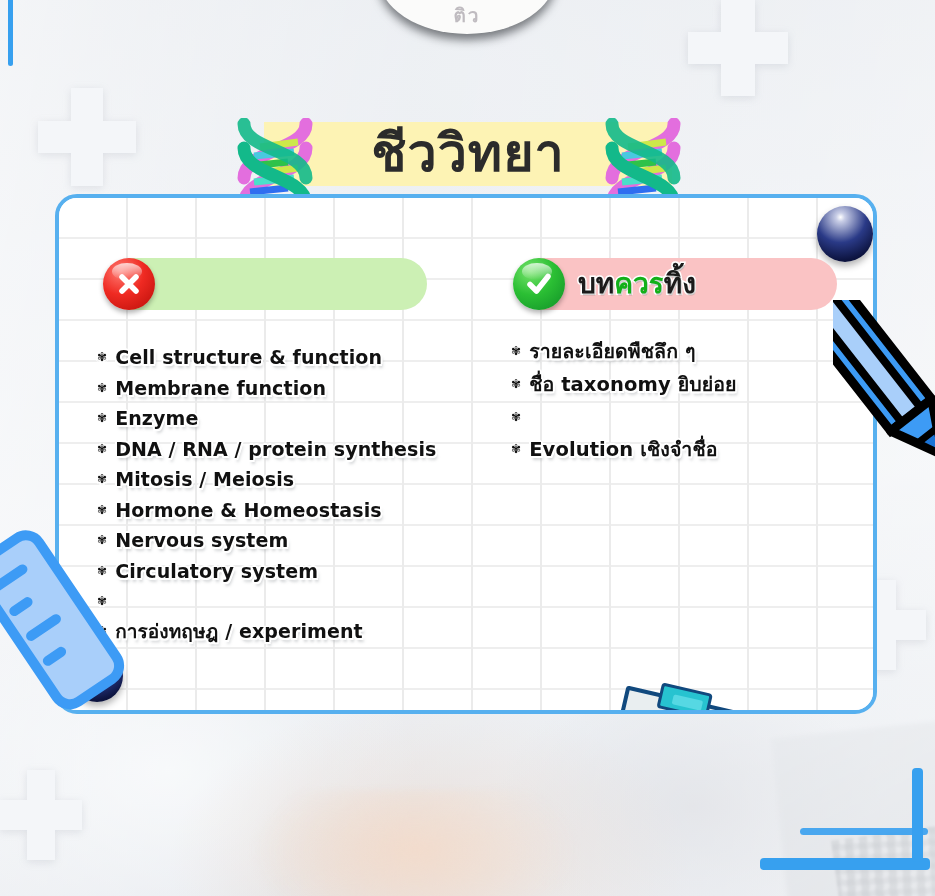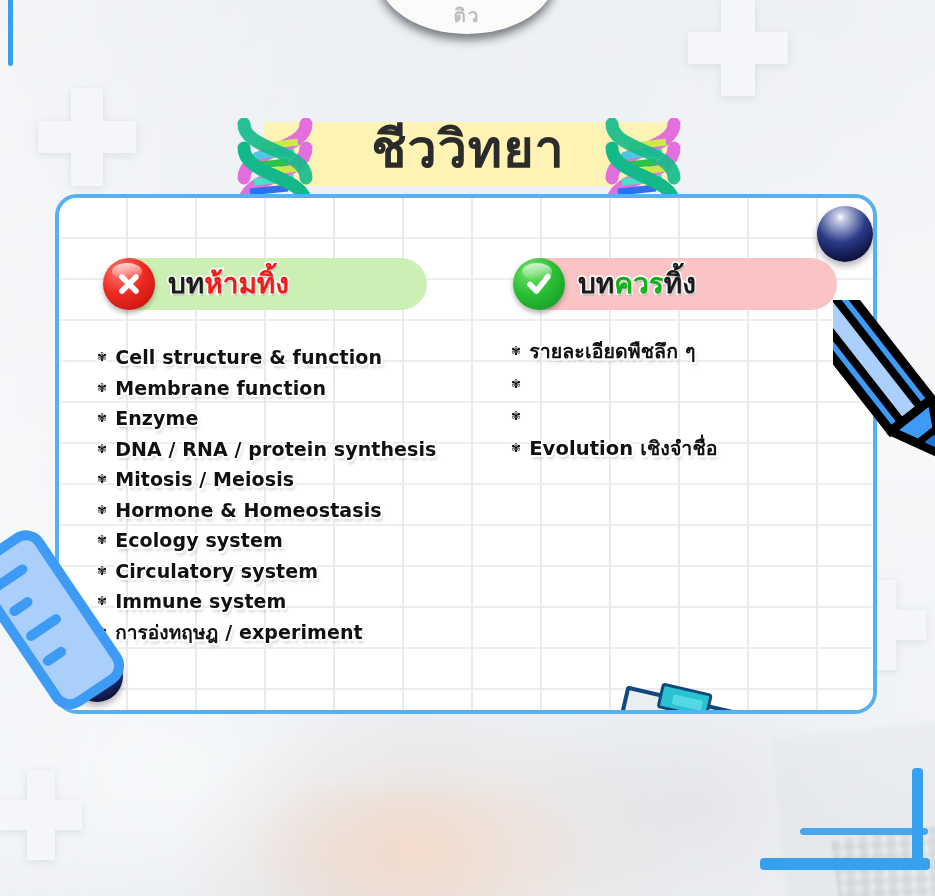--- a/index.html
+++ b/index.html
@@ -67,21 +67,21 @@
   }
 
   
   .title-banner{
     position:absolute; left:264px; top:122px; width:408px; height:64px;
     background:#fdf3b4;
   }
   .title-text{
     position:absolute; left:264px; top:118px; width:408px; height:72px;
     display:flex; align-items:center; justify-content:center;
-    font-family:Liberation Mono, monospace;
+    font-family:Liberation Serif, serif;
     font-size:52px; font-weight:700; color:#2b2b2b;
     letter-spacing:1px; line-height:1;
   }
 
   
   .dna{ position:absolute; }
 
   
   .card{
     position:absolute; left:55px; top:194px; width:822px; height:520px;
@@ -260,23 +260,20 @@
 
   </div>
 
   <div class="hdr left">
     <div class="icon x">
       <div class="gloss"></div>
       <svg width="30" height="30" viewBox="0 0 30 30">
         <path d="M8 8 L22 22 M22 8 L8 22" stroke="#fff" stroke-width="5.5" stroke-linecap="round"></path>
       </svg>
     </div>
-    <div class="htxt">
-      <span>บท</span><span class="hl-red">ห้ามทิ้ง</span>
-    </div>
   </div>
 
   <div class="hdr right">
     <div class="icon check">
       <div class="gloss"></div>
       <svg width="32" height="32" viewBox="0 0 32 32">
         <path d="M7 16.5 L13.5 23 L25 8.5" stroke="#fff" stroke-width="5.5" fill="none" stroke-linecap="round" stroke-linejoin="round"></path>
       </svg>
     </div>
     <div class="htxt">
@@ -304,43 +301,43 @@
     <div class="li">
         <span class="bul">✾</span>
         <span>Mitosis / Meiosis</span>
       </div>
     <div class="li">
         <span class="bul">✾</span>
         <span>Hormone &amp; Homeostasis</span>
       </div>
     <div class="li">
         <span class="bul">✾</span>
-        <span>Ecology system</span>
+        <span>Nervous system</span>
       </div>
     <div class="li">
         <span class="bul">✾</span>
         <span>Circulatory system</span>
       </div>
     <div class="li">
         <span class="bul">✾</span>
-        <span>Immune system</span>
       </div>
     <div class="li">
         <span class="bul">✾</span>
         <span>การอ่งทฤษฎ / experiment</span>
       </div>
   </div>
 
   <div class="list right">
     <div class="li">
         <span class="bul">✾</span>
         <span>รายละเอียดพืชลึก ๆ</span>
       </div>
     <div class="li">
         <span class="bul">✾</span>
+        <span>ชื่อ taxonomy ยิบย่อย</span>
       </div>
     <div class="li">
         <span class="bul">✾</span>
       </div>
     <div class="li">
         <span class="bul">✾</span>
         <span>Evolution เชิงจำชื่อ</span>
       </div>
   </div>
 </div>

